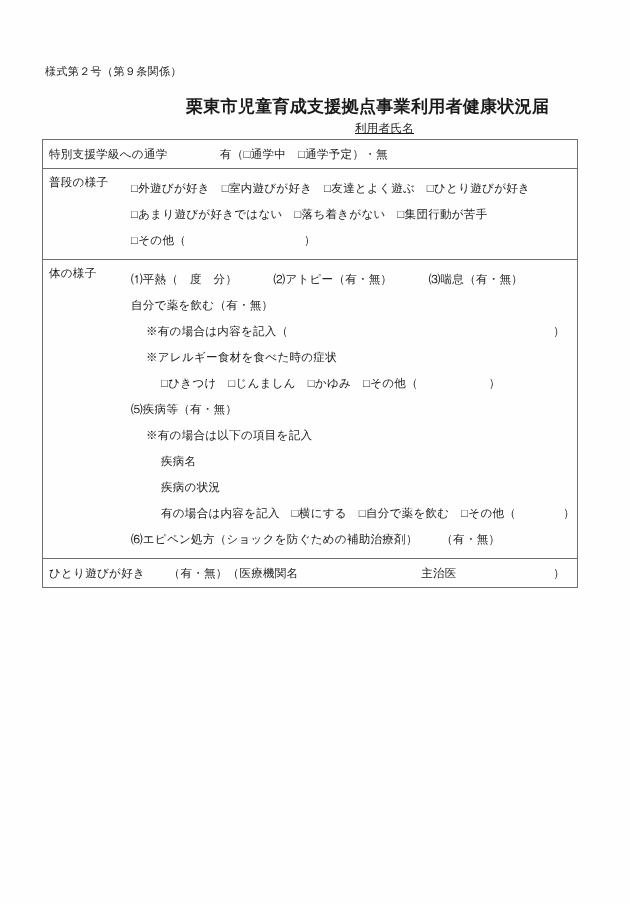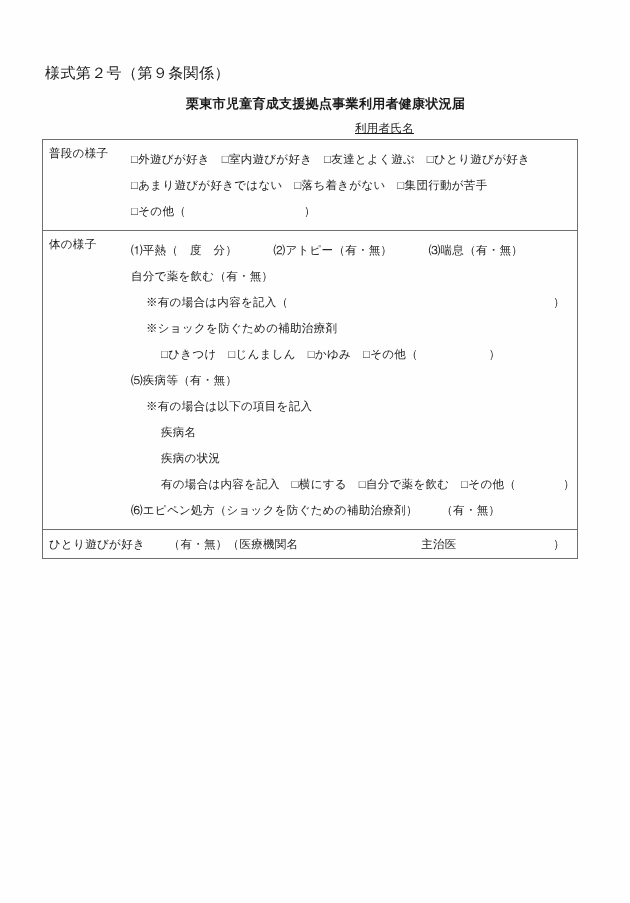--- a/index.html
+++ b/index.html
@@ -19,29 +19,29 @@
     position: absolute;
     inset: 0;
     background: #fefefe;
   }
 
   
   .form-no {
     position: absolute;
     left: 45px;
     top: 64px;
-    font-size: 15px;
+    font-size: 11px;
     letter-spacing: 0.4px;
     white-space: nowrap;
   }
   .doc-title {
     position: absolute;
     left: 186px;
     top: 95px;
-    font-size: 13px;
+    font-size: 17px;
     letter-spacing: 0.3px;
     white-space: nowrap;
     font-weight: 600;
   }
   .recipient-name {
     position: absolute;
     left: 355px;
     top: 121px;
     font-size: 11.5px;
     letter-spacing: 0.3px;
@@ -115,20 +115,29 @@
 
   <div class="form-no">様式第２号（第９条関係）</div>
 
   <div class="doc-title">栗東市児童育成支援拠点事業利用者健康状況届</div>
 
   <div class="recipient-name">利用者氏名</div>
 
   <table class="form-table">
     <tbody>
 
+      <tr>
+        <td>
+          <div class="line h28 ind0">
+            <span class="nowrap">特別支援学級への通学</span>
+            <span class="gap-xl"></span>
+            <span class="nowrap">有（□通学中　□通学予定）・無</span>
+          </div>
+        </td>
+      </tr>
 
       <tr>
         <td>
           <div class="rowbox">
             <div class="rlabel">普段の様子</div>
             <div class="cell-pad">
               <div class="line ind-b">□外遊びが好き　□室内遊びが好き　□友達とよく遊ぶ　□ひとり遊びが好き</div>
               <div class="line ind-b">□あまり遊びが好きではない　□落ち着きがない　□集団行動が苦手</div>
               <div class="line ind-b">□その他（　　　　　　　　　　）</div>
             </div>
@@ -150,21 +159,21 @@
                 <span class="nowrap">⑶喘息（有・無）</span>
               </div>
 
               <div class="line ind-b">自分で薬を飲む（有・無）</div>
 
               <div class="line ind-1">
                 <span class="nowrap">※有の場合は内容を記入（</span>
                 <span class="paren-right">）</span>
               </div>
 
-              <div class="line ind-1">※ショックを防ぐための補助治療剤</div>
+              <div class="line ind-1">※アレルギー食材を食べた時の症状</div>
 
               <div class="line ind-2">□ひきつけ　□じんましん　□かゆみ　□その他（　　　　　　）</div>
 
               <div class="line ind-b">⑸疾病等（有・無）</div>
 
               <div class="line ind-1">※有の場合は以下の項目を記入</div>
 
               <div class="line ind-2">疾病名</div>
 
               <div class="line ind-2">疾病の状況</div>

